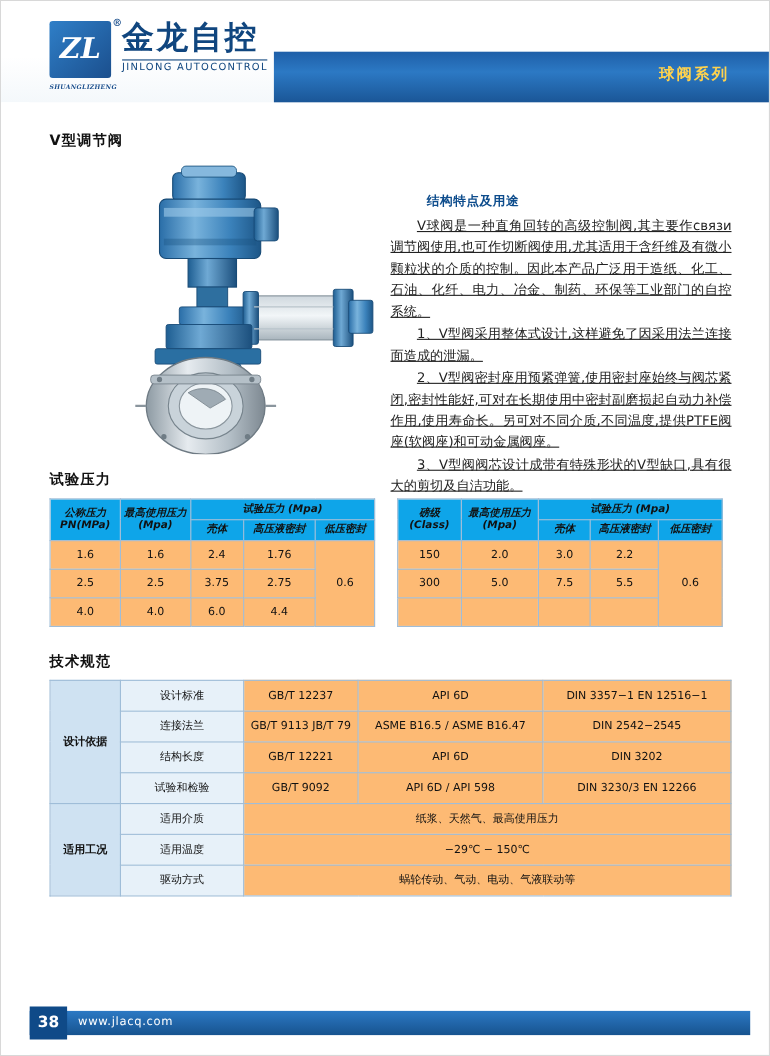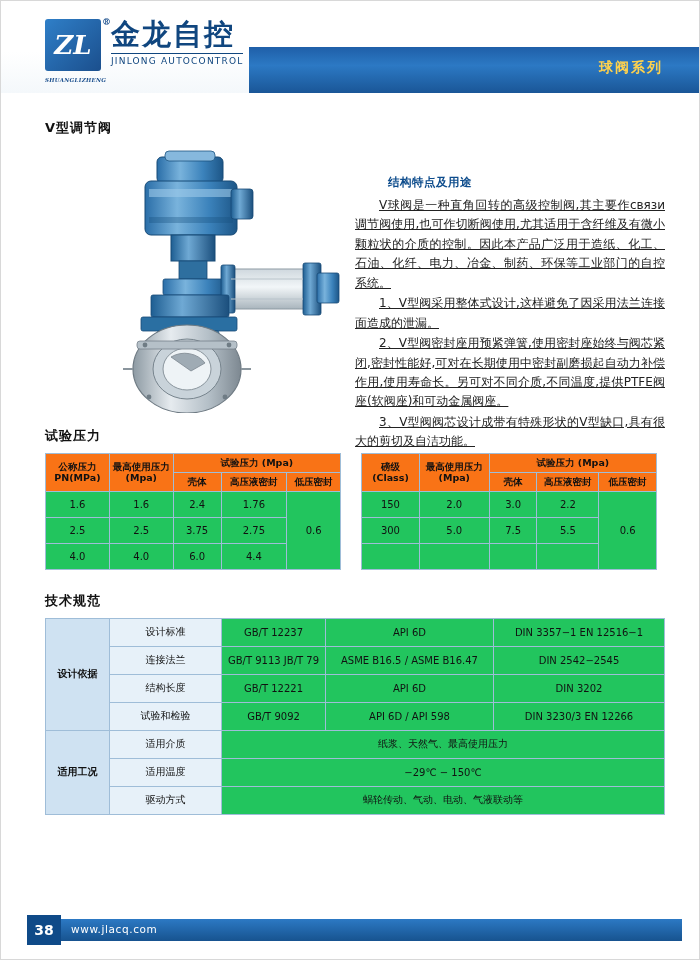--- a/index.html
+++ b/index.html
@@ -153,26 +153,27 @@
     color: #111;
   }
   table td, table th {
     border: 1px solid #9fbdd8;
     text-align: center;
     vertical-align: middle;
     padding: 3px 2px;
     font-weight: normal;
   }
   thead td, thead th {
-    background: #f97316;
+    background: #0ea5e9;
     font-weight: bold;
     font-size: 9.5px;
     line-height: 1.25;
-  }
-  tbody td { height: 26px; background: #22c55e; font-size: 10px; }
+    font-style: italic;
+  }
+  tbody td { height: 26px; background: #fdba74; font-size: 10px; }
 
   .pressure-row {
     display: flex;
     gap: 20px;
     margin-top: 6px;
   }
   .tbl-a { width: 296px; }
   .tbl-b { width: 296px; }
   .tbl-a table, .tbl-b table { width: 100%; }
 

